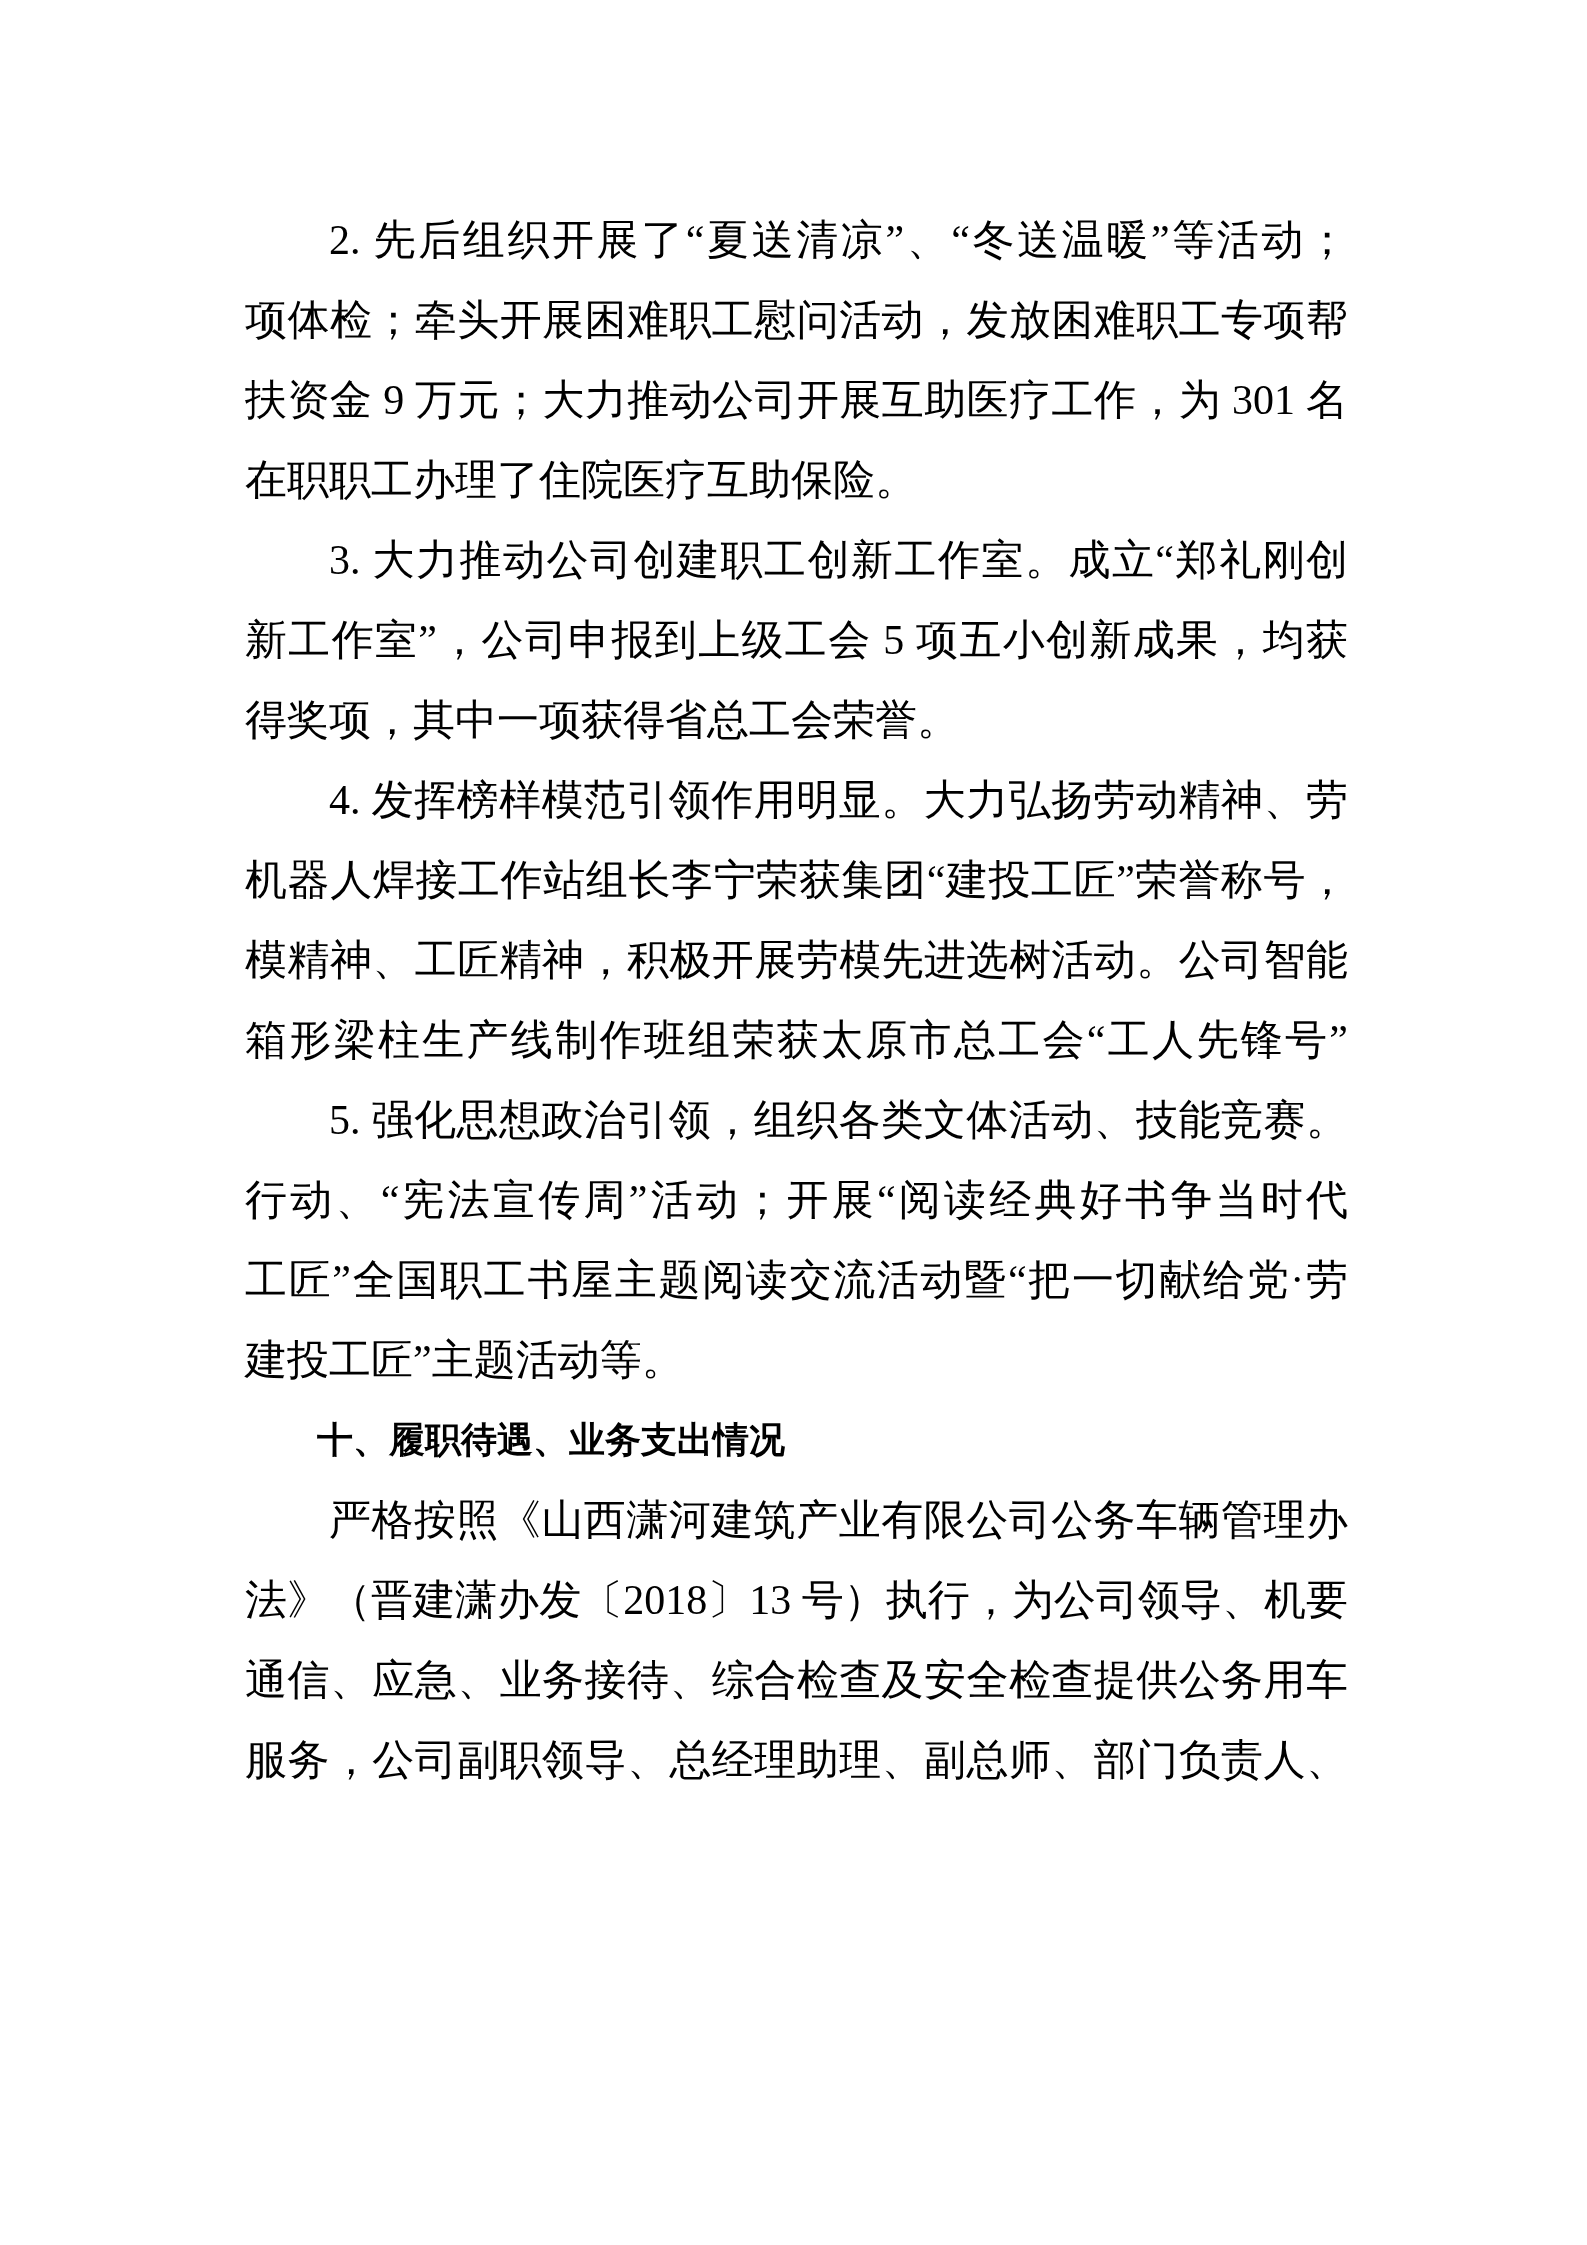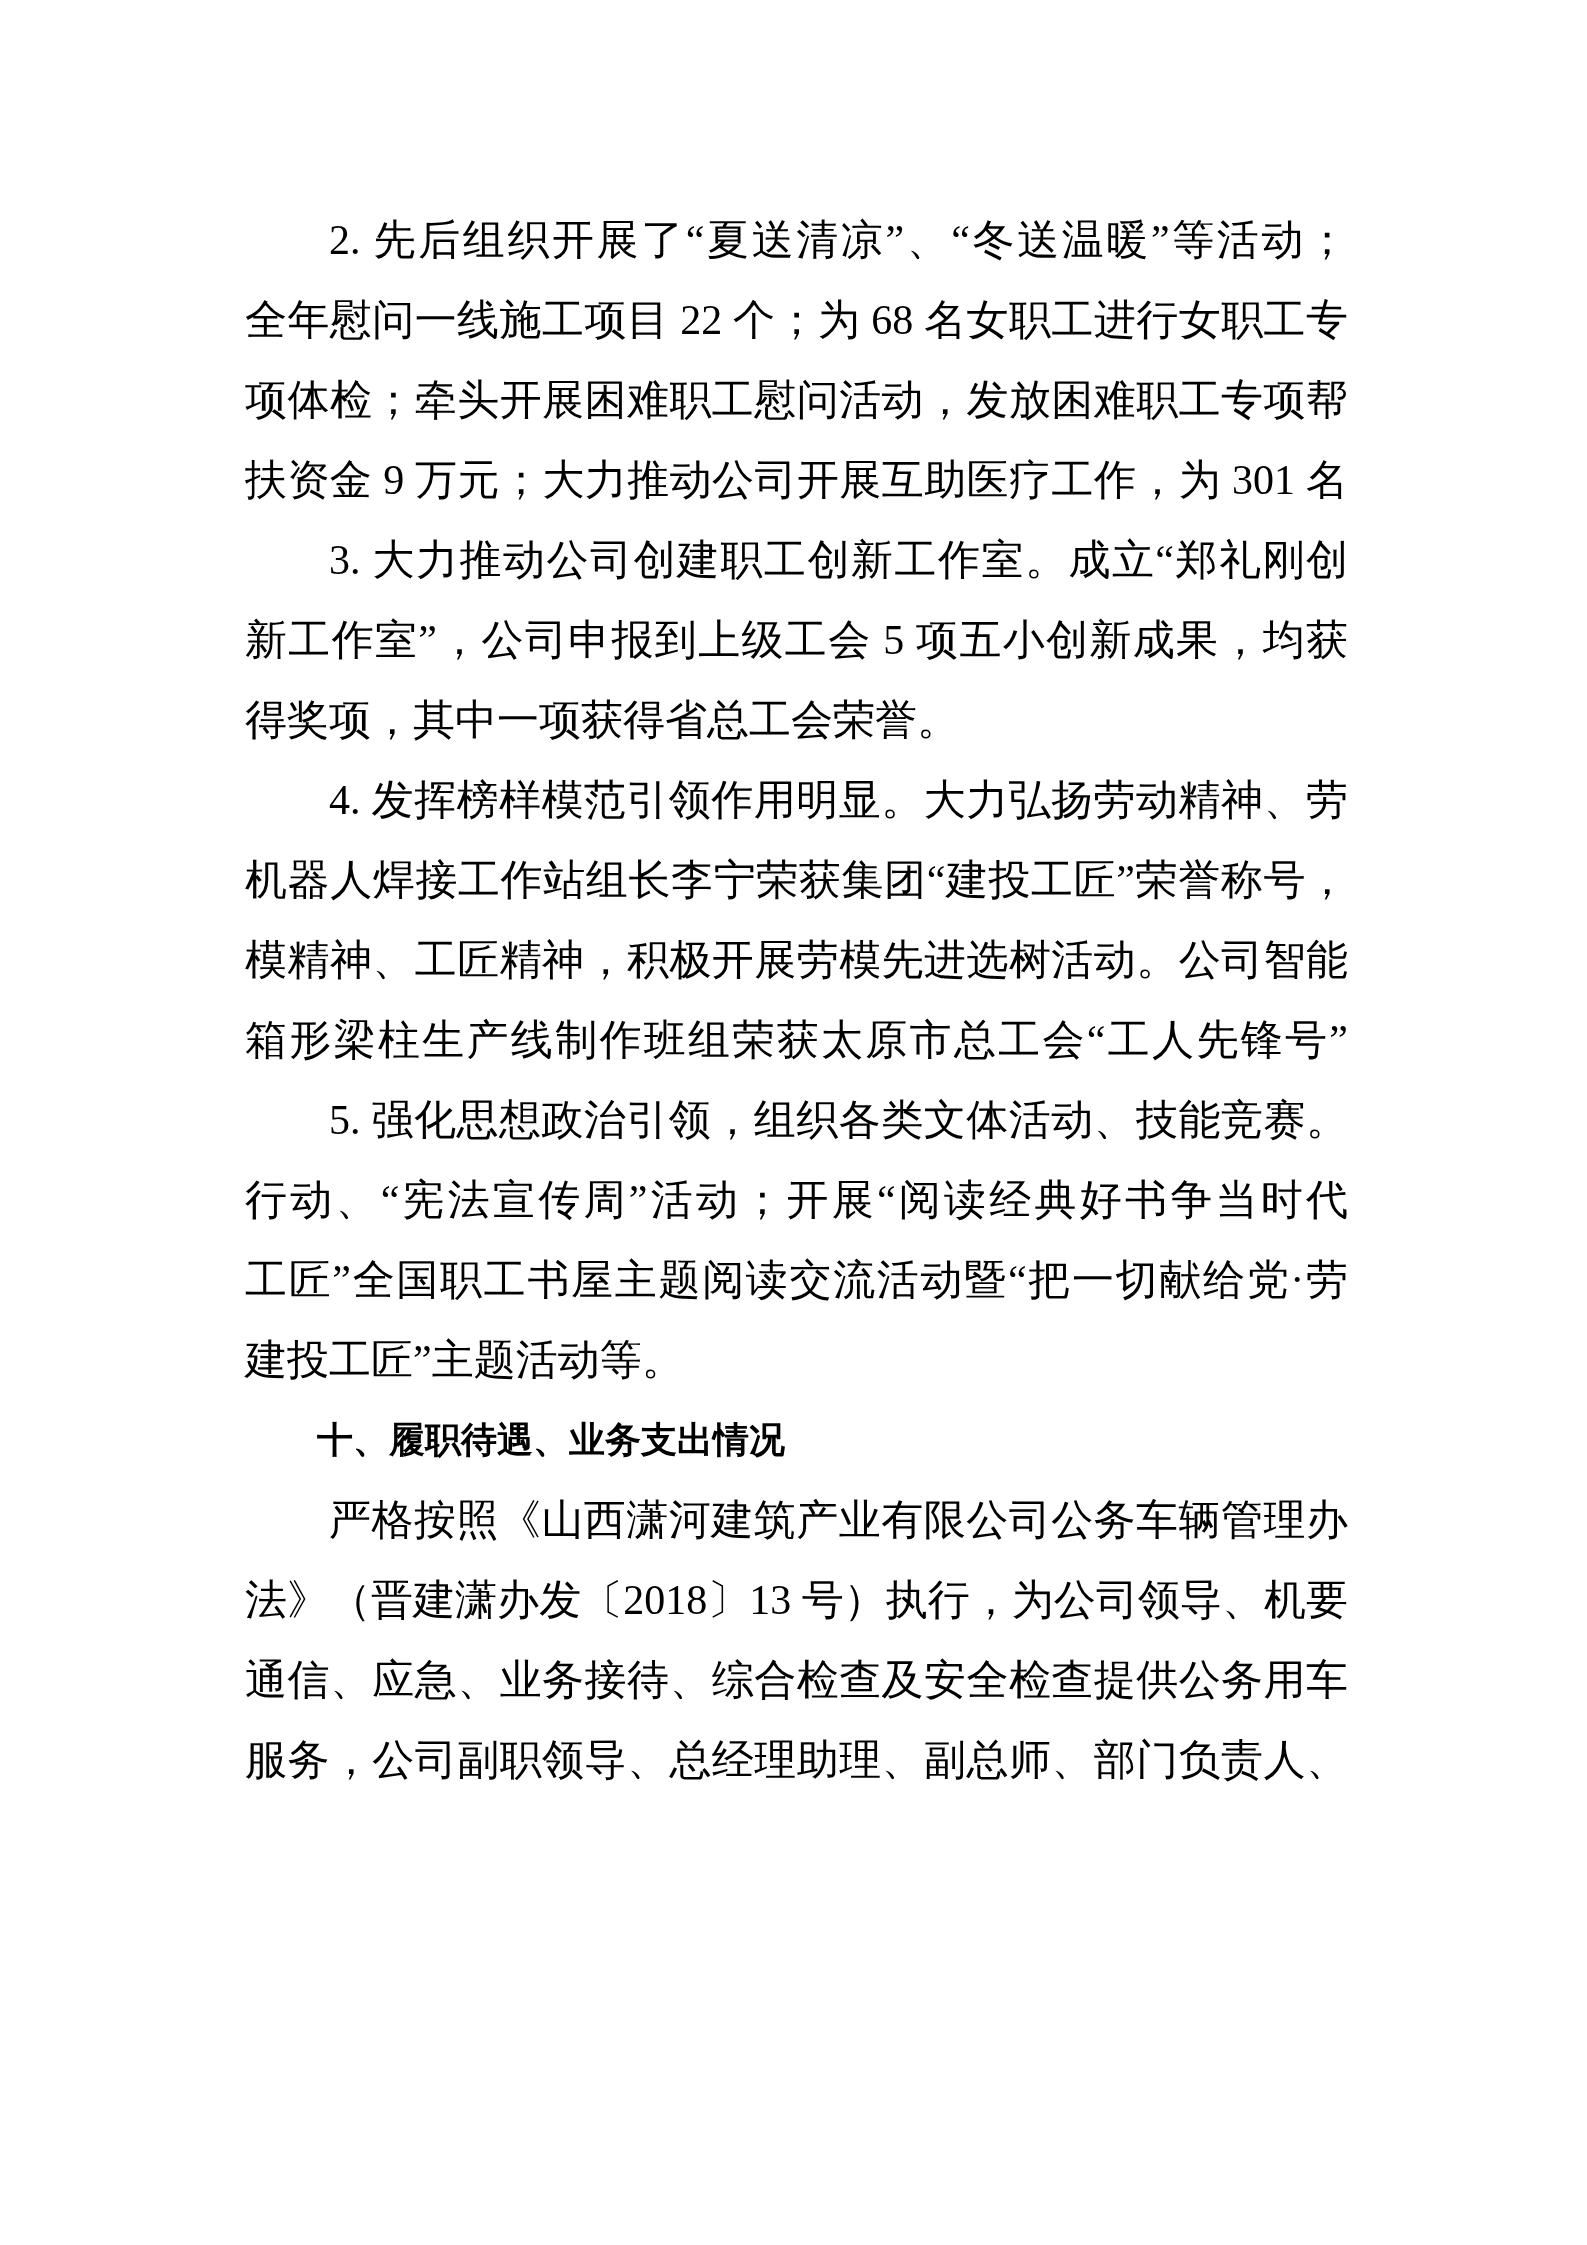--- a/index.html
+++ b/index.html
@@ -43,23 +43,23 @@
     text-align-last: left;
   }
 </style>
 </head>
 <body>
 
 <div class="page">
   <div class="textblock">
 
     <div class="line first">2. 先后组织开展了“夏送清凉”、“冬送温暖”等活动；</div>
-    <div class="line">全年慰问一线施工项目 22 个；为 68 名女职工进行女职工专</div>
     <div class="line">项体检；牵头开展困难职工慰问活动，发放困难职工专项帮</div>
     <div class="line">扶资金 9 万元；大力推动公司开展互助医疗工作，为 301 名</div>
+    <div class="line end">在职职工办理了住院医疗互助保险。</div>
 
     <div class="line first">3. 大力推动公司创建职工创新工作室。成立“郑礼刚创</div>
     <div class="line">新工作室”，公司申报到上级工会 5 项五小创新成果，均获</div>
     <div class="line end">得奖项，其中一项获得省总工会荣誉。</div>
 
     <div class="line first">4. 发挥榜样模范引领作用明显。大力弘扬劳动精神、劳</div>
     <div class="line">机器人焊接工作站组长李宁荣获集团“建投工匠”荣誉称号，</div>
     <div class="line">模精神、工匠精神，积极开展劳模先进选树活动。公司智能</div>
     <div class="line">箱形梁柱生产线制作班组荣获太原市总工会“工人先锋号”</div>
 

